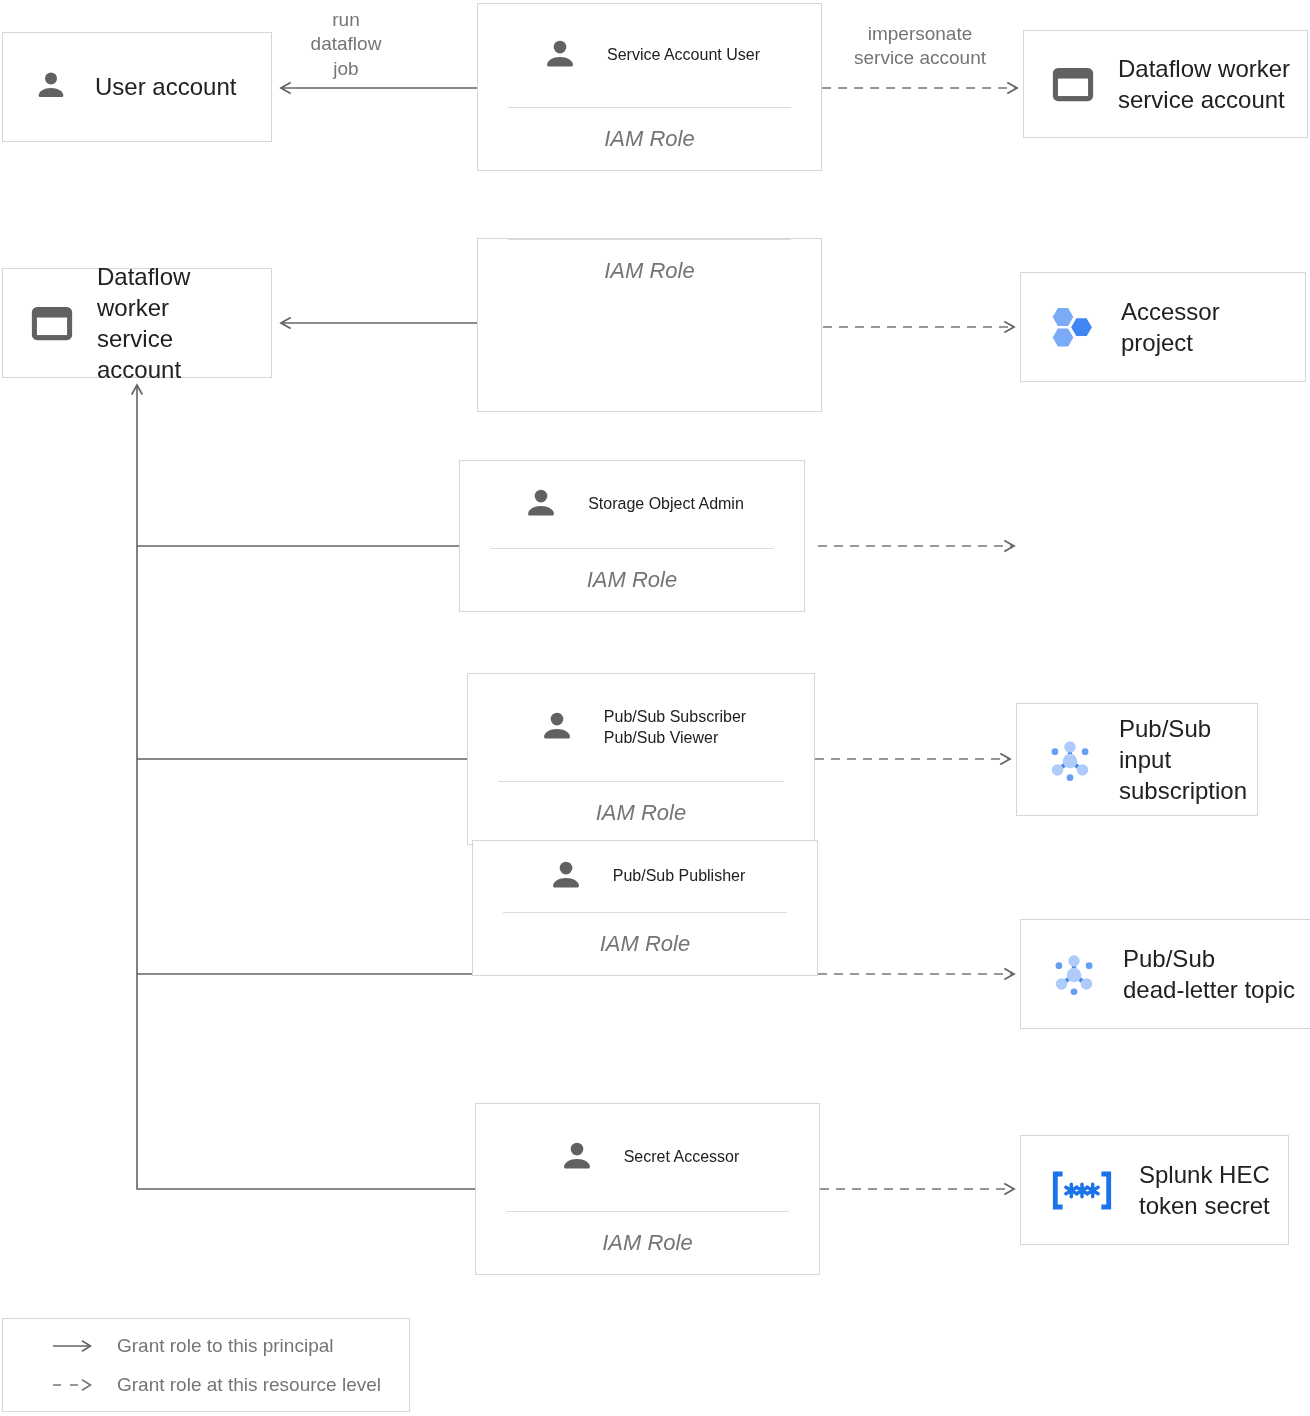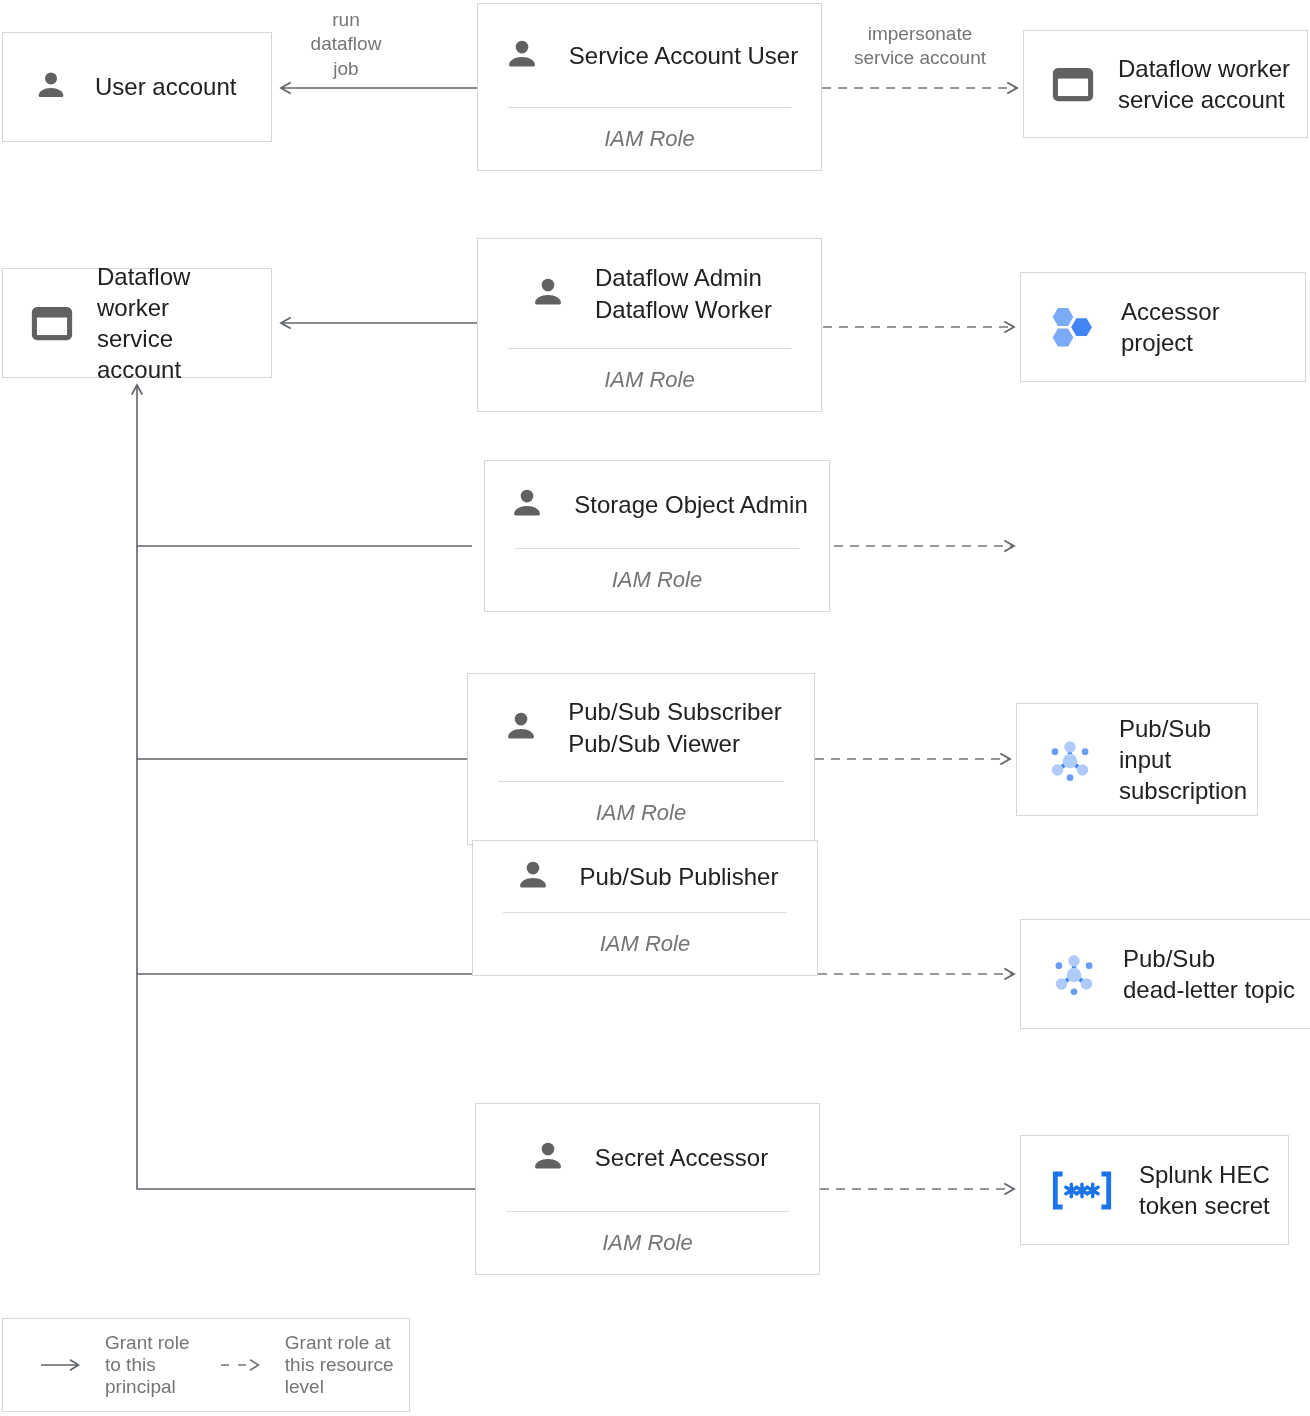--- a/index.html
+++ b/index.html
@@ -3,28 +3,28 @@
 <meta charset="utf-8">
 <style>
   html,body{margin:0;padding:0;background:#fff;font-family:"Liberation Sans",sans-serif;}
   .canvas{position:relative;width:1310px;height:1416px;background:#fff;overflow:hidden;}
   .box{position:absolute;background:#fff;border:1px solid #d6d6d6;box-sizing:border-box;}
   .entity{display:flex;align-items:center;gap:24px;padding:0 12px 0 28px;}
   .entity .label{font-size:24px;color:#212121;line-height:1.3;white-space:pre-line;}
   .icon{display:inline-flex;align-items:center;justify-content:center;flex:none;}
   .role{display:flex;flex-direction:column;}
   .role-top{flex:1;display:flex;align-items:center;justify-content:center;gap:26px;padding:0 8px;}
-  .role-title{font-size:24px;color:#212121;line-height:1.3;white-space:pre-line;}
+  .role-title{font-size:16px;color:#212121;line-height:1.3;white-space:pre-line;}
   .role-divider{border-top:1px solid #dadce0;margin:0 30px;}
   .role-sub{height:62px;display:flex;align-items:center;justify-content:center;
             font-size:22px;color:#757575;font-style:italic;}
   .edge-label{position:absolute;color:#757575;font-size:19px;line-height:1.28;
               text-align:center;white-space:pre-line;}
   .connector-layer{position:absolute;left:0;top:0;pointer-events:none;}
-  .legend{display:flex;flex-direction:row;justify-content:center;gap:17px;padding-left:36px;}
+  .legend{display:flex;flex-direction:column;justify-content:center;gap:17px;padding-left:48px;}
   .legend-row{display:flex;align-items:center;gap:20px;}
   .legend-row .legend-text{font-size:19px;color:#757575;}
 </style>
 </head>
 <body>
 
 <div class="canvas">
 
   <svg class="connector-layer" width="1310" height="1416" viewBox="0 0 1310 1416">
     <defs>
@@ -93,46 +93,36 @@
       <svg width="42" height="35" viewBox="0 0 24 20">
         <rect x="0.5" y="0.5" width="23" height="19" rx="3" fill="#616161"></rect>
         <rect x="3.4" y="6.6" width="17.2" height="10" fill="#ffffff"></rect>
       </svg>
     </span>
     <span class="label">Dataflow worker
 service account</span>
   </div>
 
   <div class="box role" style="left:477px;top:238px;width:345px;height:174px">
-    <div class="role-top">
-      <span class="icon">
-        <svg width="42" height="42" viewBox="0 0 24 24" fill="#616161">
-          <circle cx="12" cy="6.9" r="3.6"></circle>
-          <path d="M12 12.6c-4 0-7.4 2-7.4 4.5 0 .5.4.9.9.9h13c.5 0 .9-.4.9-.9 0-2.5-3.4-4.5-7.4-4.5z"></path>
-        </svg>
-      </span>
-      <span class="role-title">Dataflow Admin
-Dataflow Worker</span>
-    </div>
     <div class="role-divider"></div>
     <div class="role-sub">IAM Role</div>
   </div>
 
   <div class="box entity" style="left:1020px;top:272px;width:286px;height:110px">
     <span class="icon">
       <svg width="48" height="45" viewBox="0 0 48 45">
         <polygon points="3,12 8.5,2.5 19.5,2.5 25,12 19.5,21.5 8.5,21.5" fill="#7baaf7" stroke="#ffffff" stroke-width="1.2"></polygon>
         <polygon points="3,32.5 8.5,23 19.5,23 25,32.5 19.5,42 8.5,42" fill="#7baaf7" stroke="#ffffff" stroke-width="1.2"></polygon>
         <polygon points="21.5,22.2 27,12.7 38,12.7 43.5,22.2 38,31.7 27,31.7" fill="#4285f4" stroke="#ffffff" stroke-width="1.2"></polygon>
       </svg>
     </span>
     <span class="label">Accessor project</span>
   </div>
 
-  <div class="box role" style="left:484px;top:460px;width:346px;height:152px">
+  <div class="box role" style="left:459px;top:460px;width:346px;height:152px">
     <div class="role-top">
       <span class="icon">
         <svg width="42" height="42" viewBox="0 0 24 24" fill="#616161">
           <circle cx="12" cy="6.9" r="3.6"></circle>
           <path d="M12 12.6c-4 0-7.4 2-7.4 4.5 0 .5.4.9.9.9h13c.5 0 .9-.4.9-.9 0-2.5-3.4-4.5-7.4-4.5z"></path>
         </svg>
       </span>
       <span class="role-title">Storage Object Admin</span>
     </div>
     <div class="role-divider"></div>

